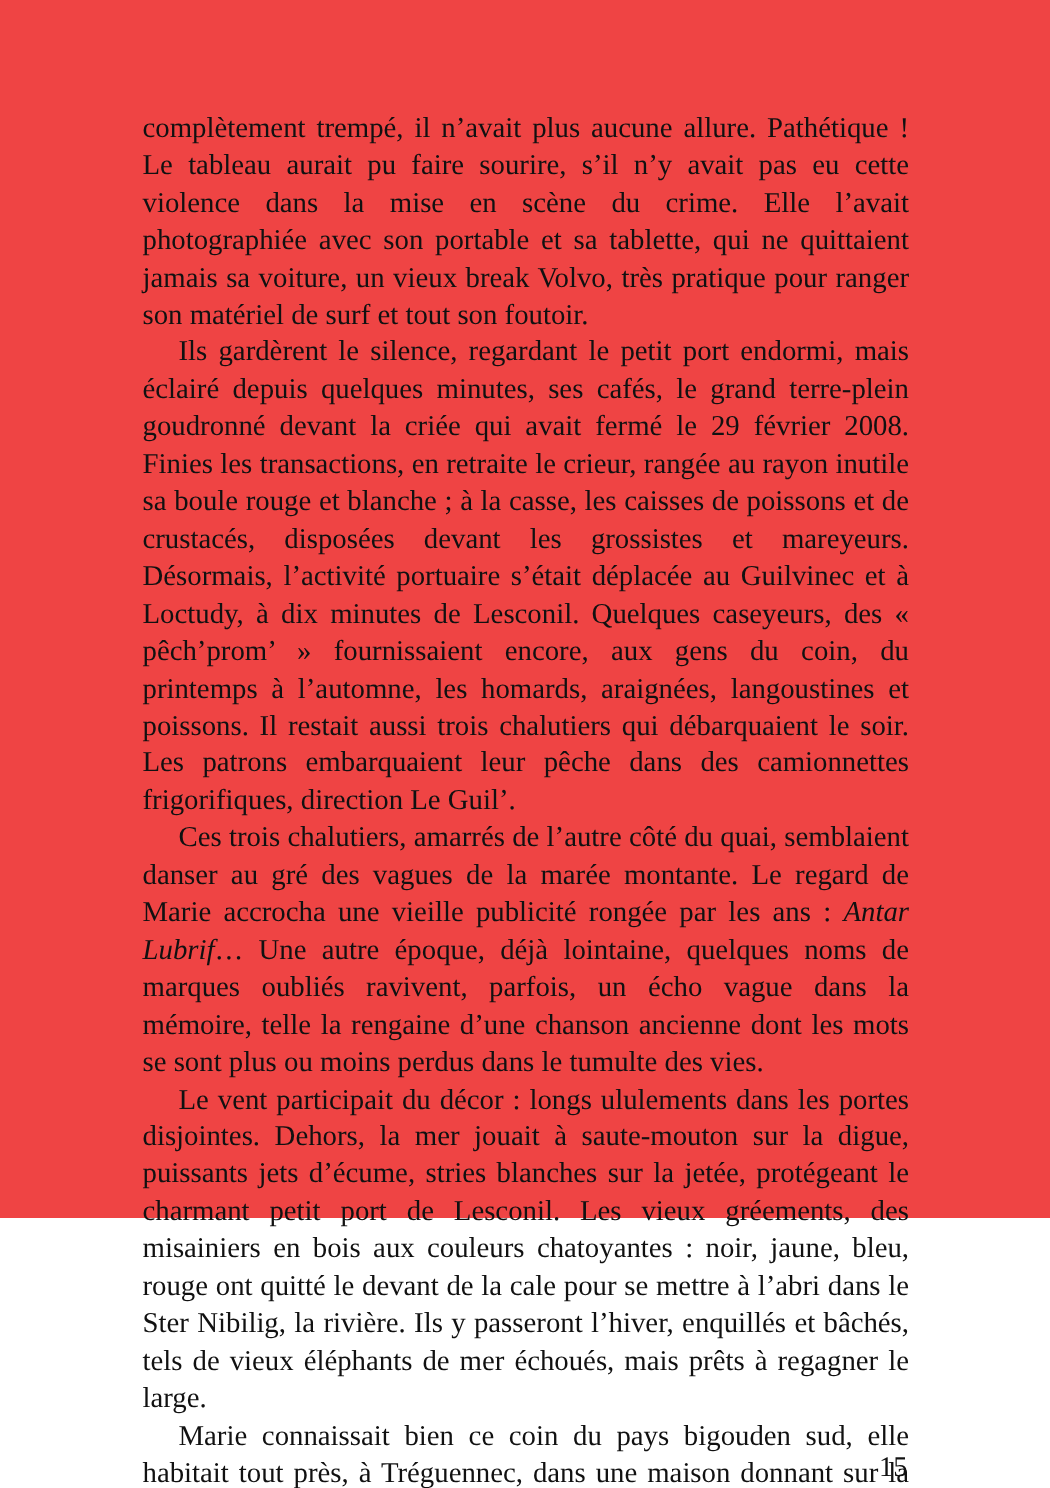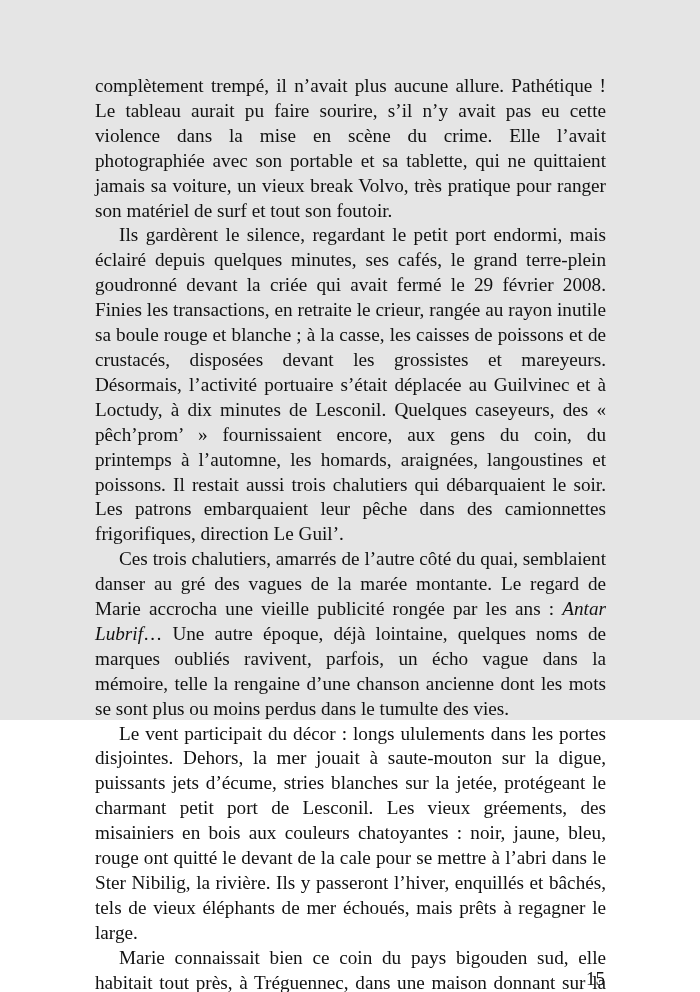--- a/index.html
+++ b/index.html
@@ -10,22 +10,22 @@
   body {
     width: 700px;
     height: 992px;
     position: relative;
     overflow: hidden;
   }
   .page {
     position: absolute;
     left: 0; top: 0;
     width: 700px;
-    height: 720px;
-    background: #e5e5e5;
+    height: 812px;
+    background: #ef4444;
   }
   .text-block {
     position: absolute;
     left: 95px;
     top: 74px;
     width: 511px;
     font-family: "Liberation Serif", "DejaVu Serif", serif;
     font-size: 19.2px;
     line-height: 24.9px;
     color: #111111;

